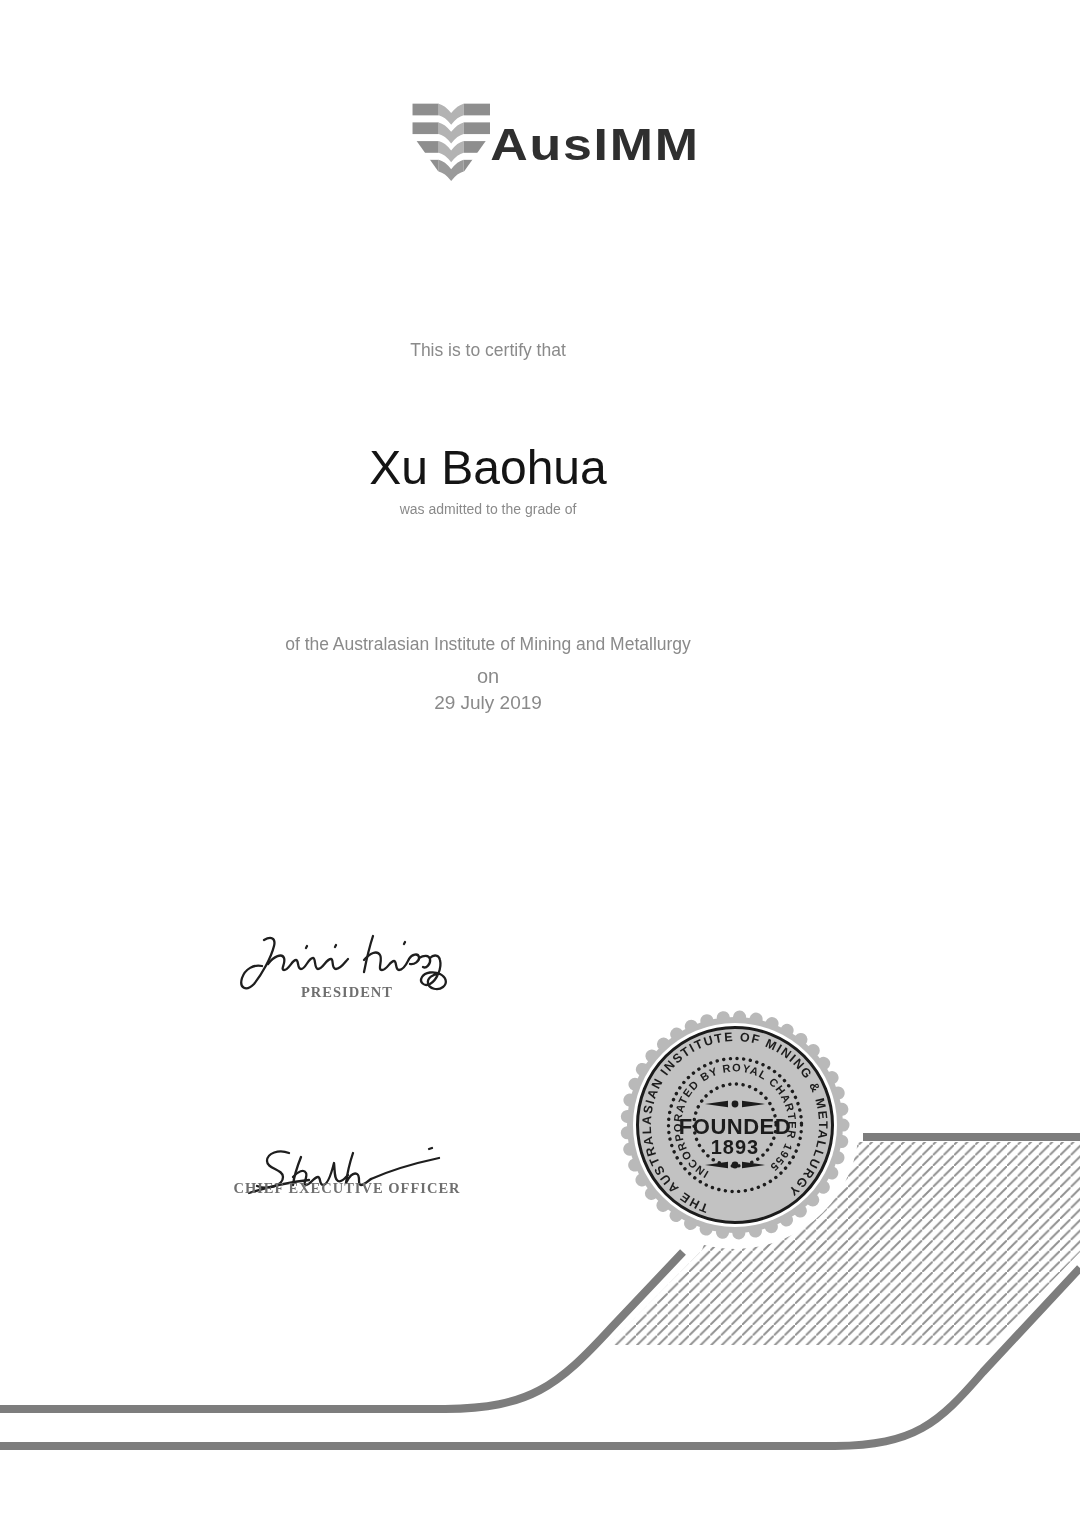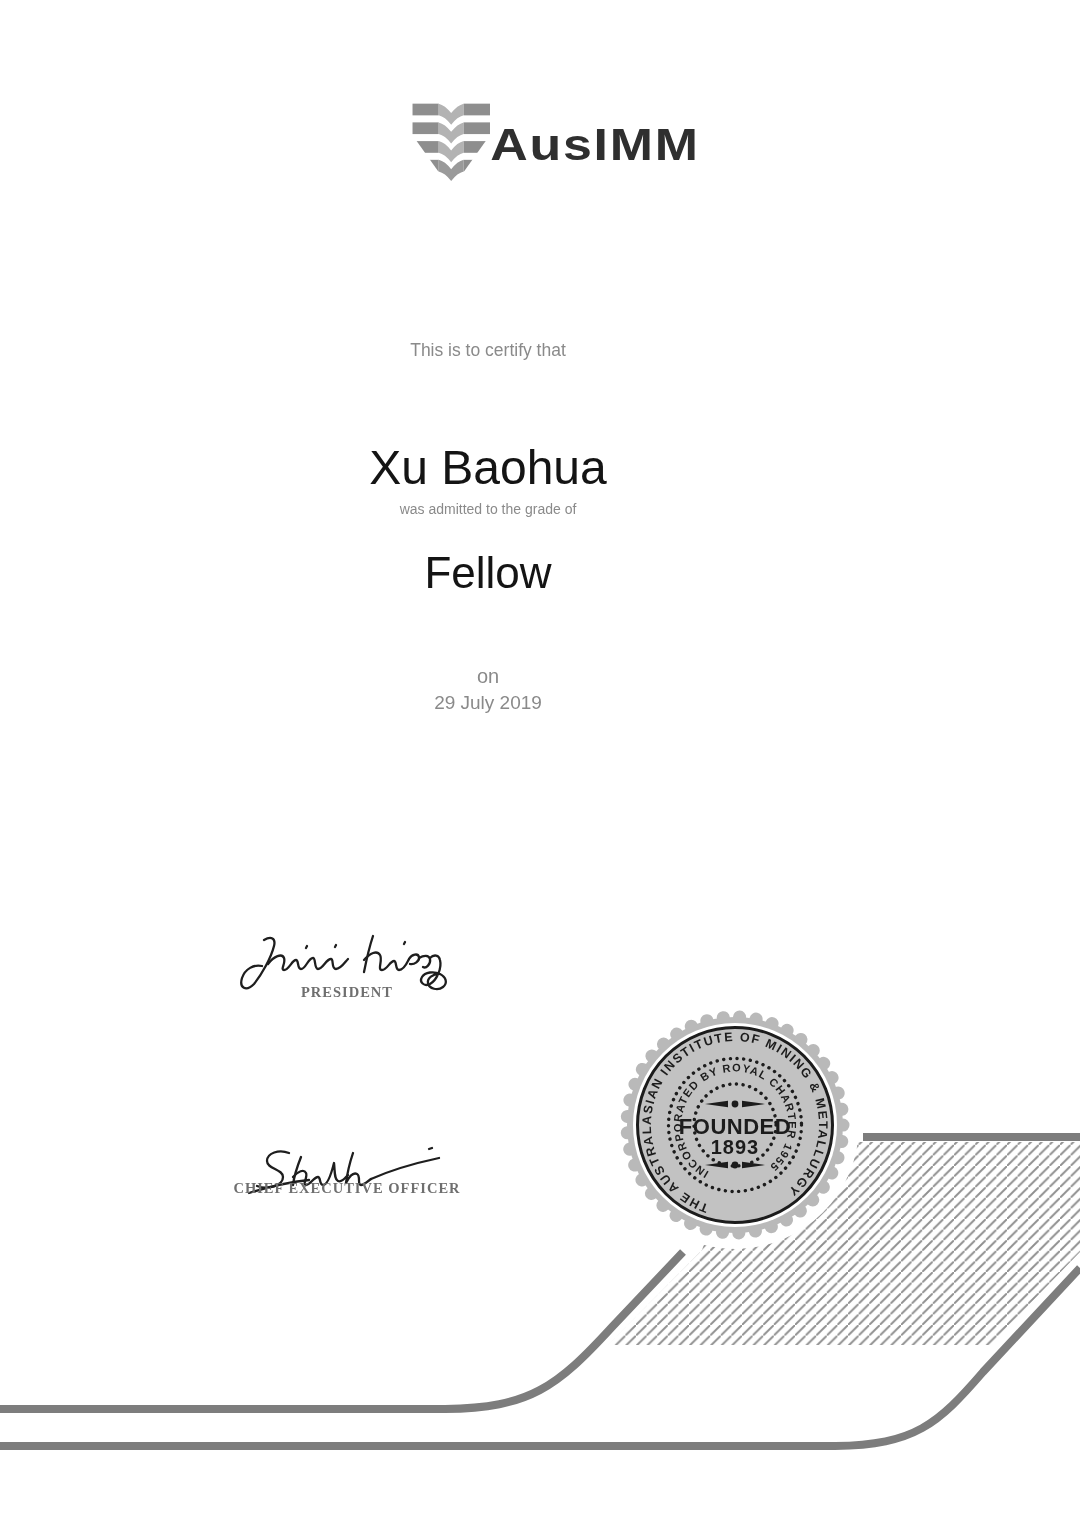--- a/index.html
+++ b/index.html
@@ -89,22 +89,22 @@
     </svg>
     <span class="brand">AusIMM</span>
   </div>
 
   <div class="abs center-text muted intro">This is to certify that</div>
 
   <div class="abs center-text name">Xu Baohua</div>
 
   <div class="abs center-text muted admitted">was admitted to the grade of</div>
 
-  <div class="abs center-text grade">Fellow</div>
 
+  <div class="abs center-text muted org">of the Australasian Institute of Mining and Metallurgy</div>
 
   <div class="abs center-text muted onword">on</div>
 
   <div class="abs center-text muted date">29 July 2019</div>
 
   <svg class="sig-svg president-sig" width="218" height="72" viewBox="0 0 218 72" aria-hidden="true">
     <g fill="none" stroke="#1e1e1e" stroke-width="2.3" stroke-linecap="round" stroke-linejoin="round">
 
       <path d="M26,18 C33,14 38,16 36,24 C33,36 24,52 16,62 C8,70 1,66 4,56 C7,47 16,42 24,44"></path>
 

